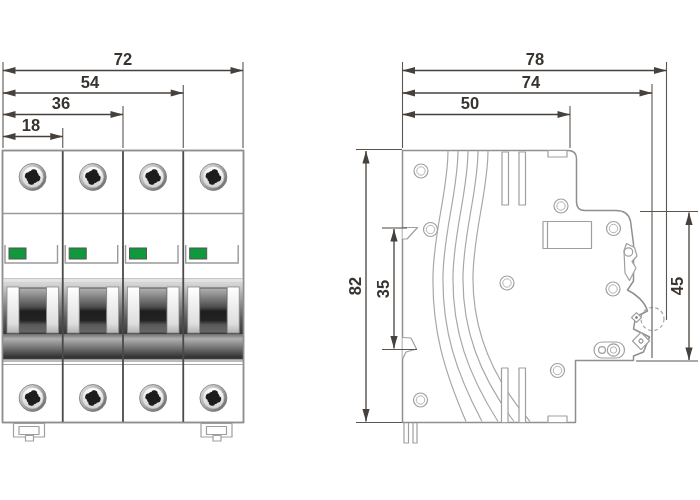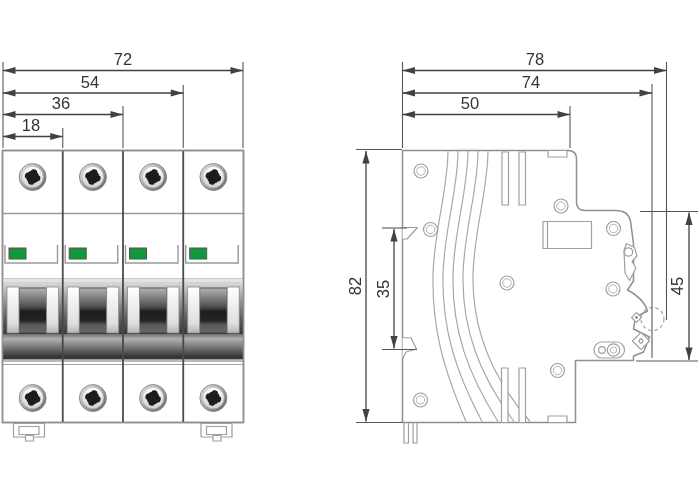--- a/index.html
+++ b/index.html
@@ -1,16 +1,16 @@
 <!DOCTYPE html>
 <html><head>
 <meta charset="utf-8">
 <style>
   html,body{margin:0;padding:0;background:#ffffff;}
-  .canvas{width:700px;height:500px;background:#ffffff;position:relative;overflow:hidden;}
+  .canvas{width:700px;height:500px;background:#ffffff;position:relative;overflow:hidden;font-weight:bold;}
   svg{display:block;}
   .dim{stroke:#46413c;stroke-width:1.3;fill:none;}
   .ext{stroke:#5a554f;stroke-width:1.1;fill:none;}
   .dim-label{font-family:"Liberation Sans",sans-serif;font-size:16.5px;fill:#38332e;text-anchor:middle;}
   .outline{fill:#ffffff;stroke:#8f8f8f;stroke-width:1.5;stroke-linejoin:round;}
   .detail{fill:#ffffff;stroke:#9f9f9f;stroke-width:1.2;stroke-linejoin:round;}
   .thin{fill:none;stroke:#a8a8a8;stroke-width:1.2;}
   .divider{stroke:#4a4a4a;stroke-width:1.8;}
   .secline{stroke:#9a9a9a;stroke-width:1.3;}
 </style>

